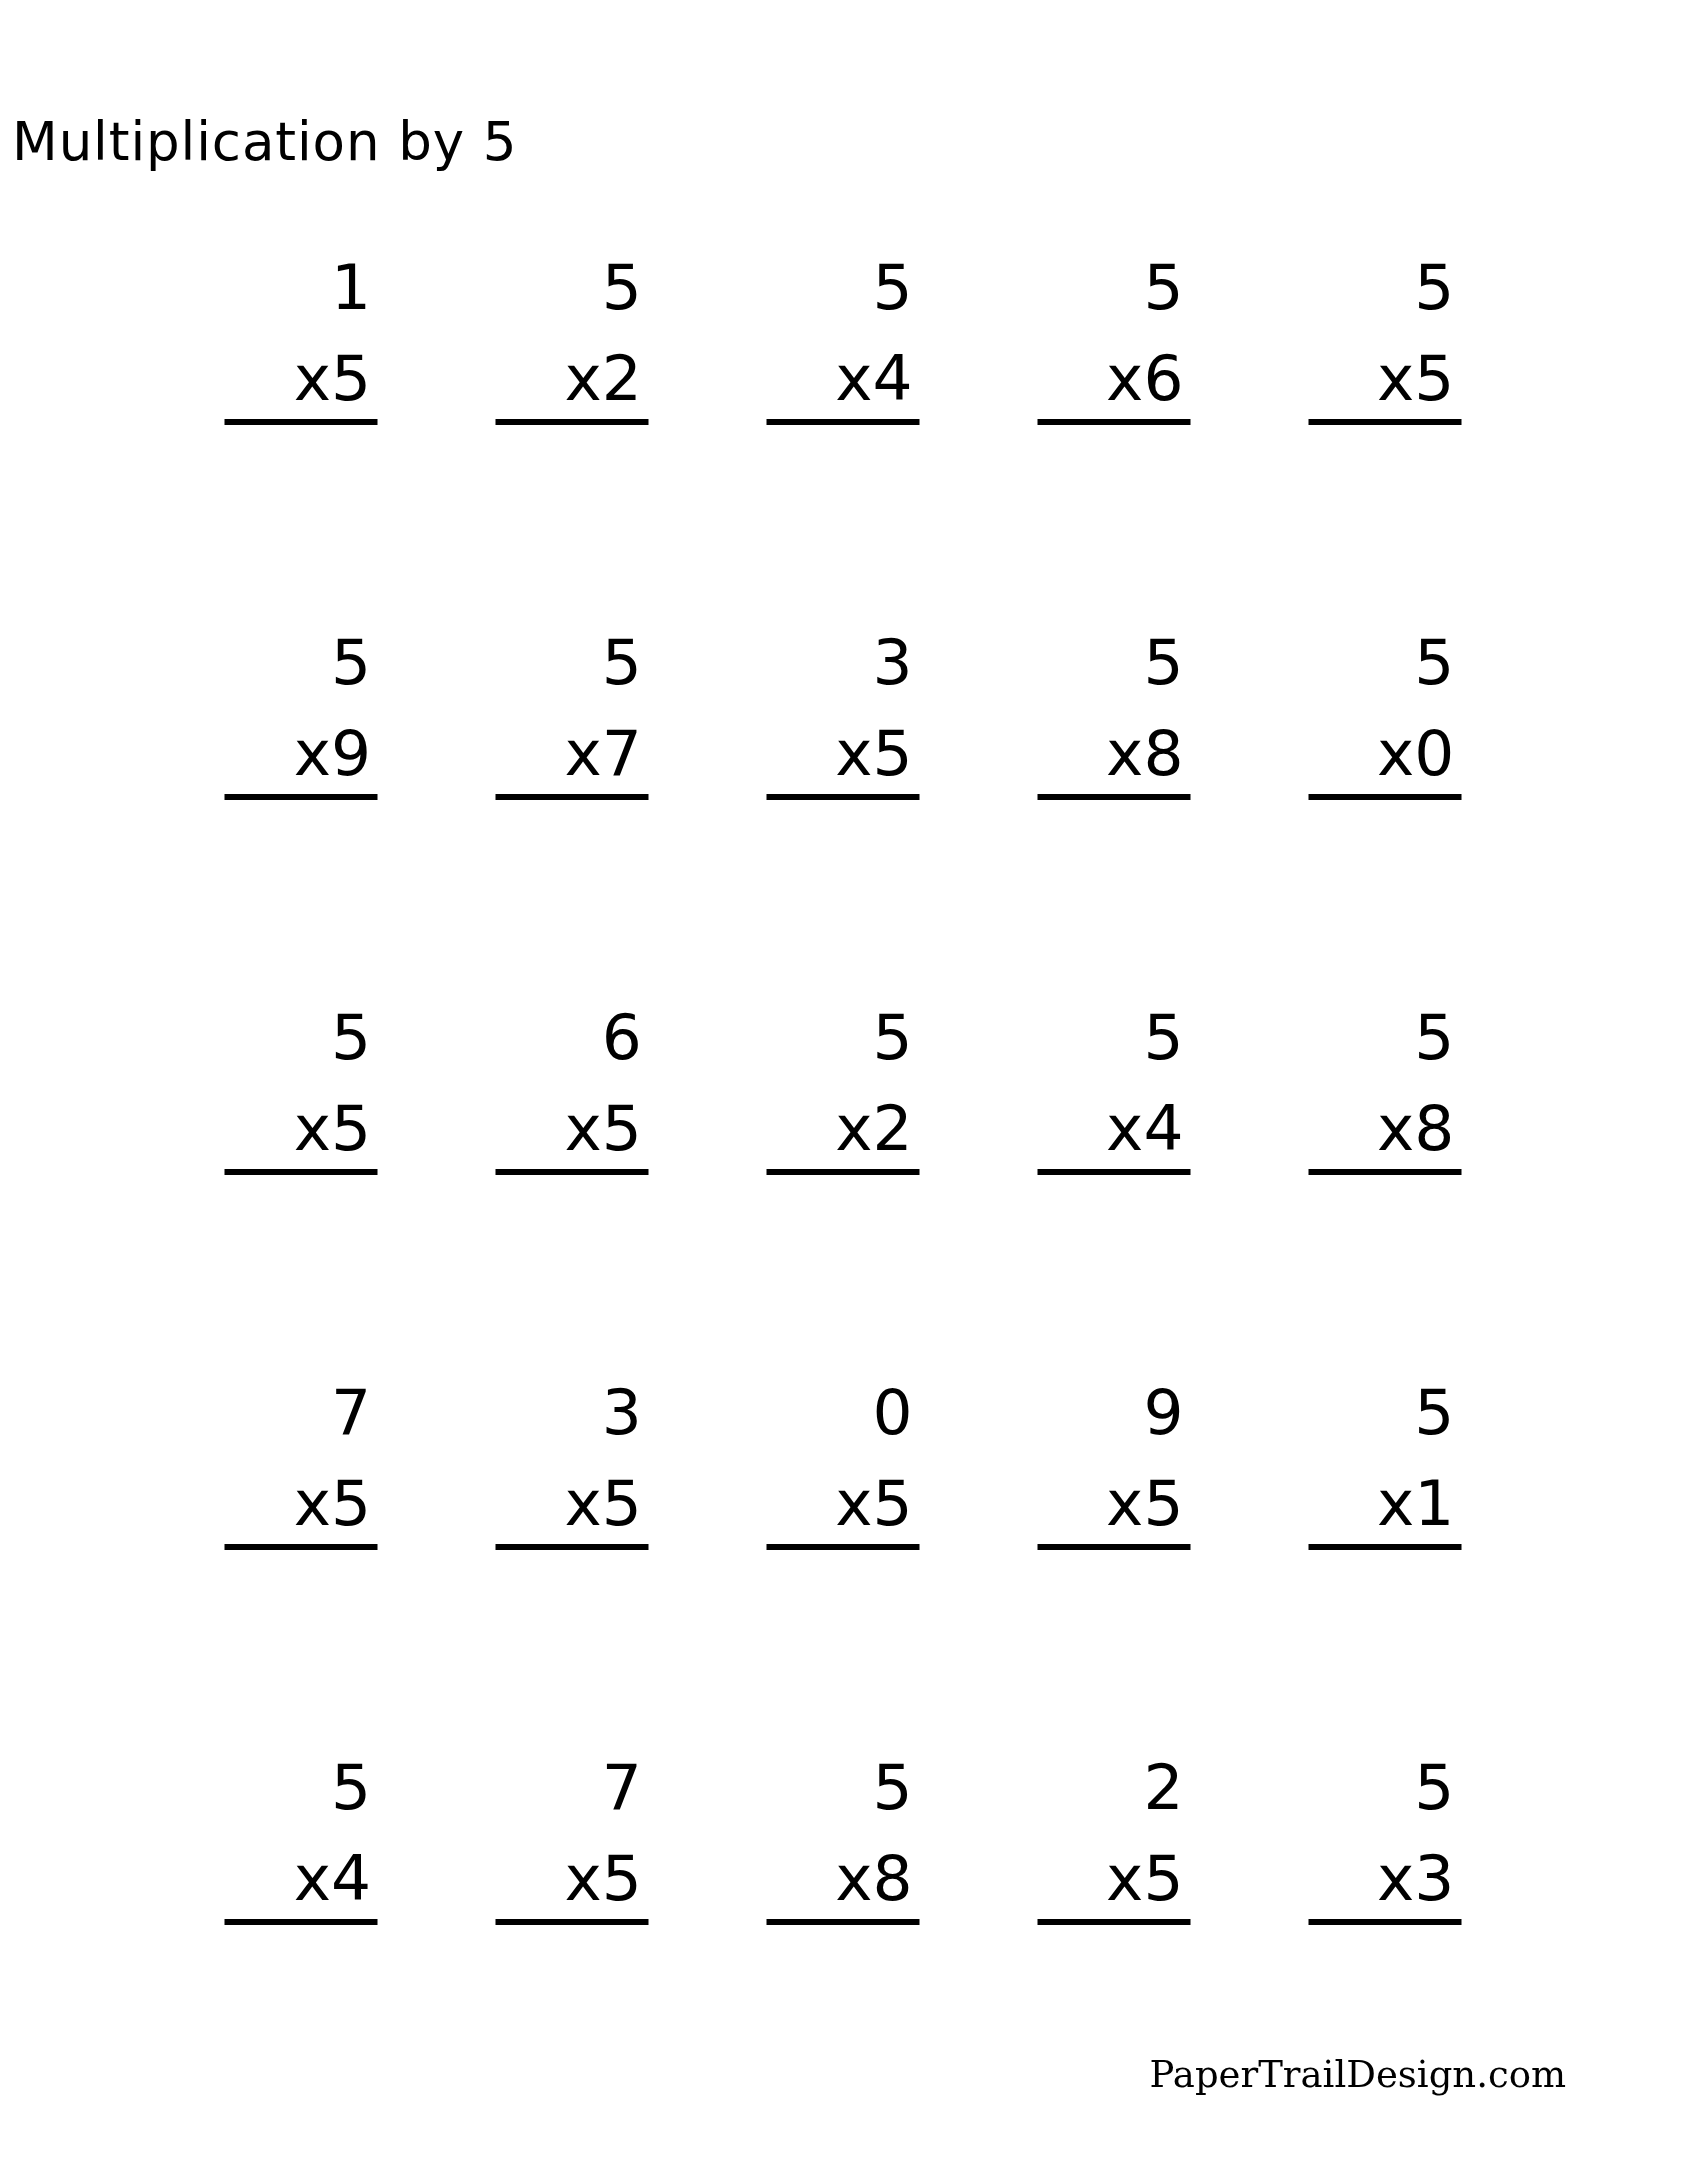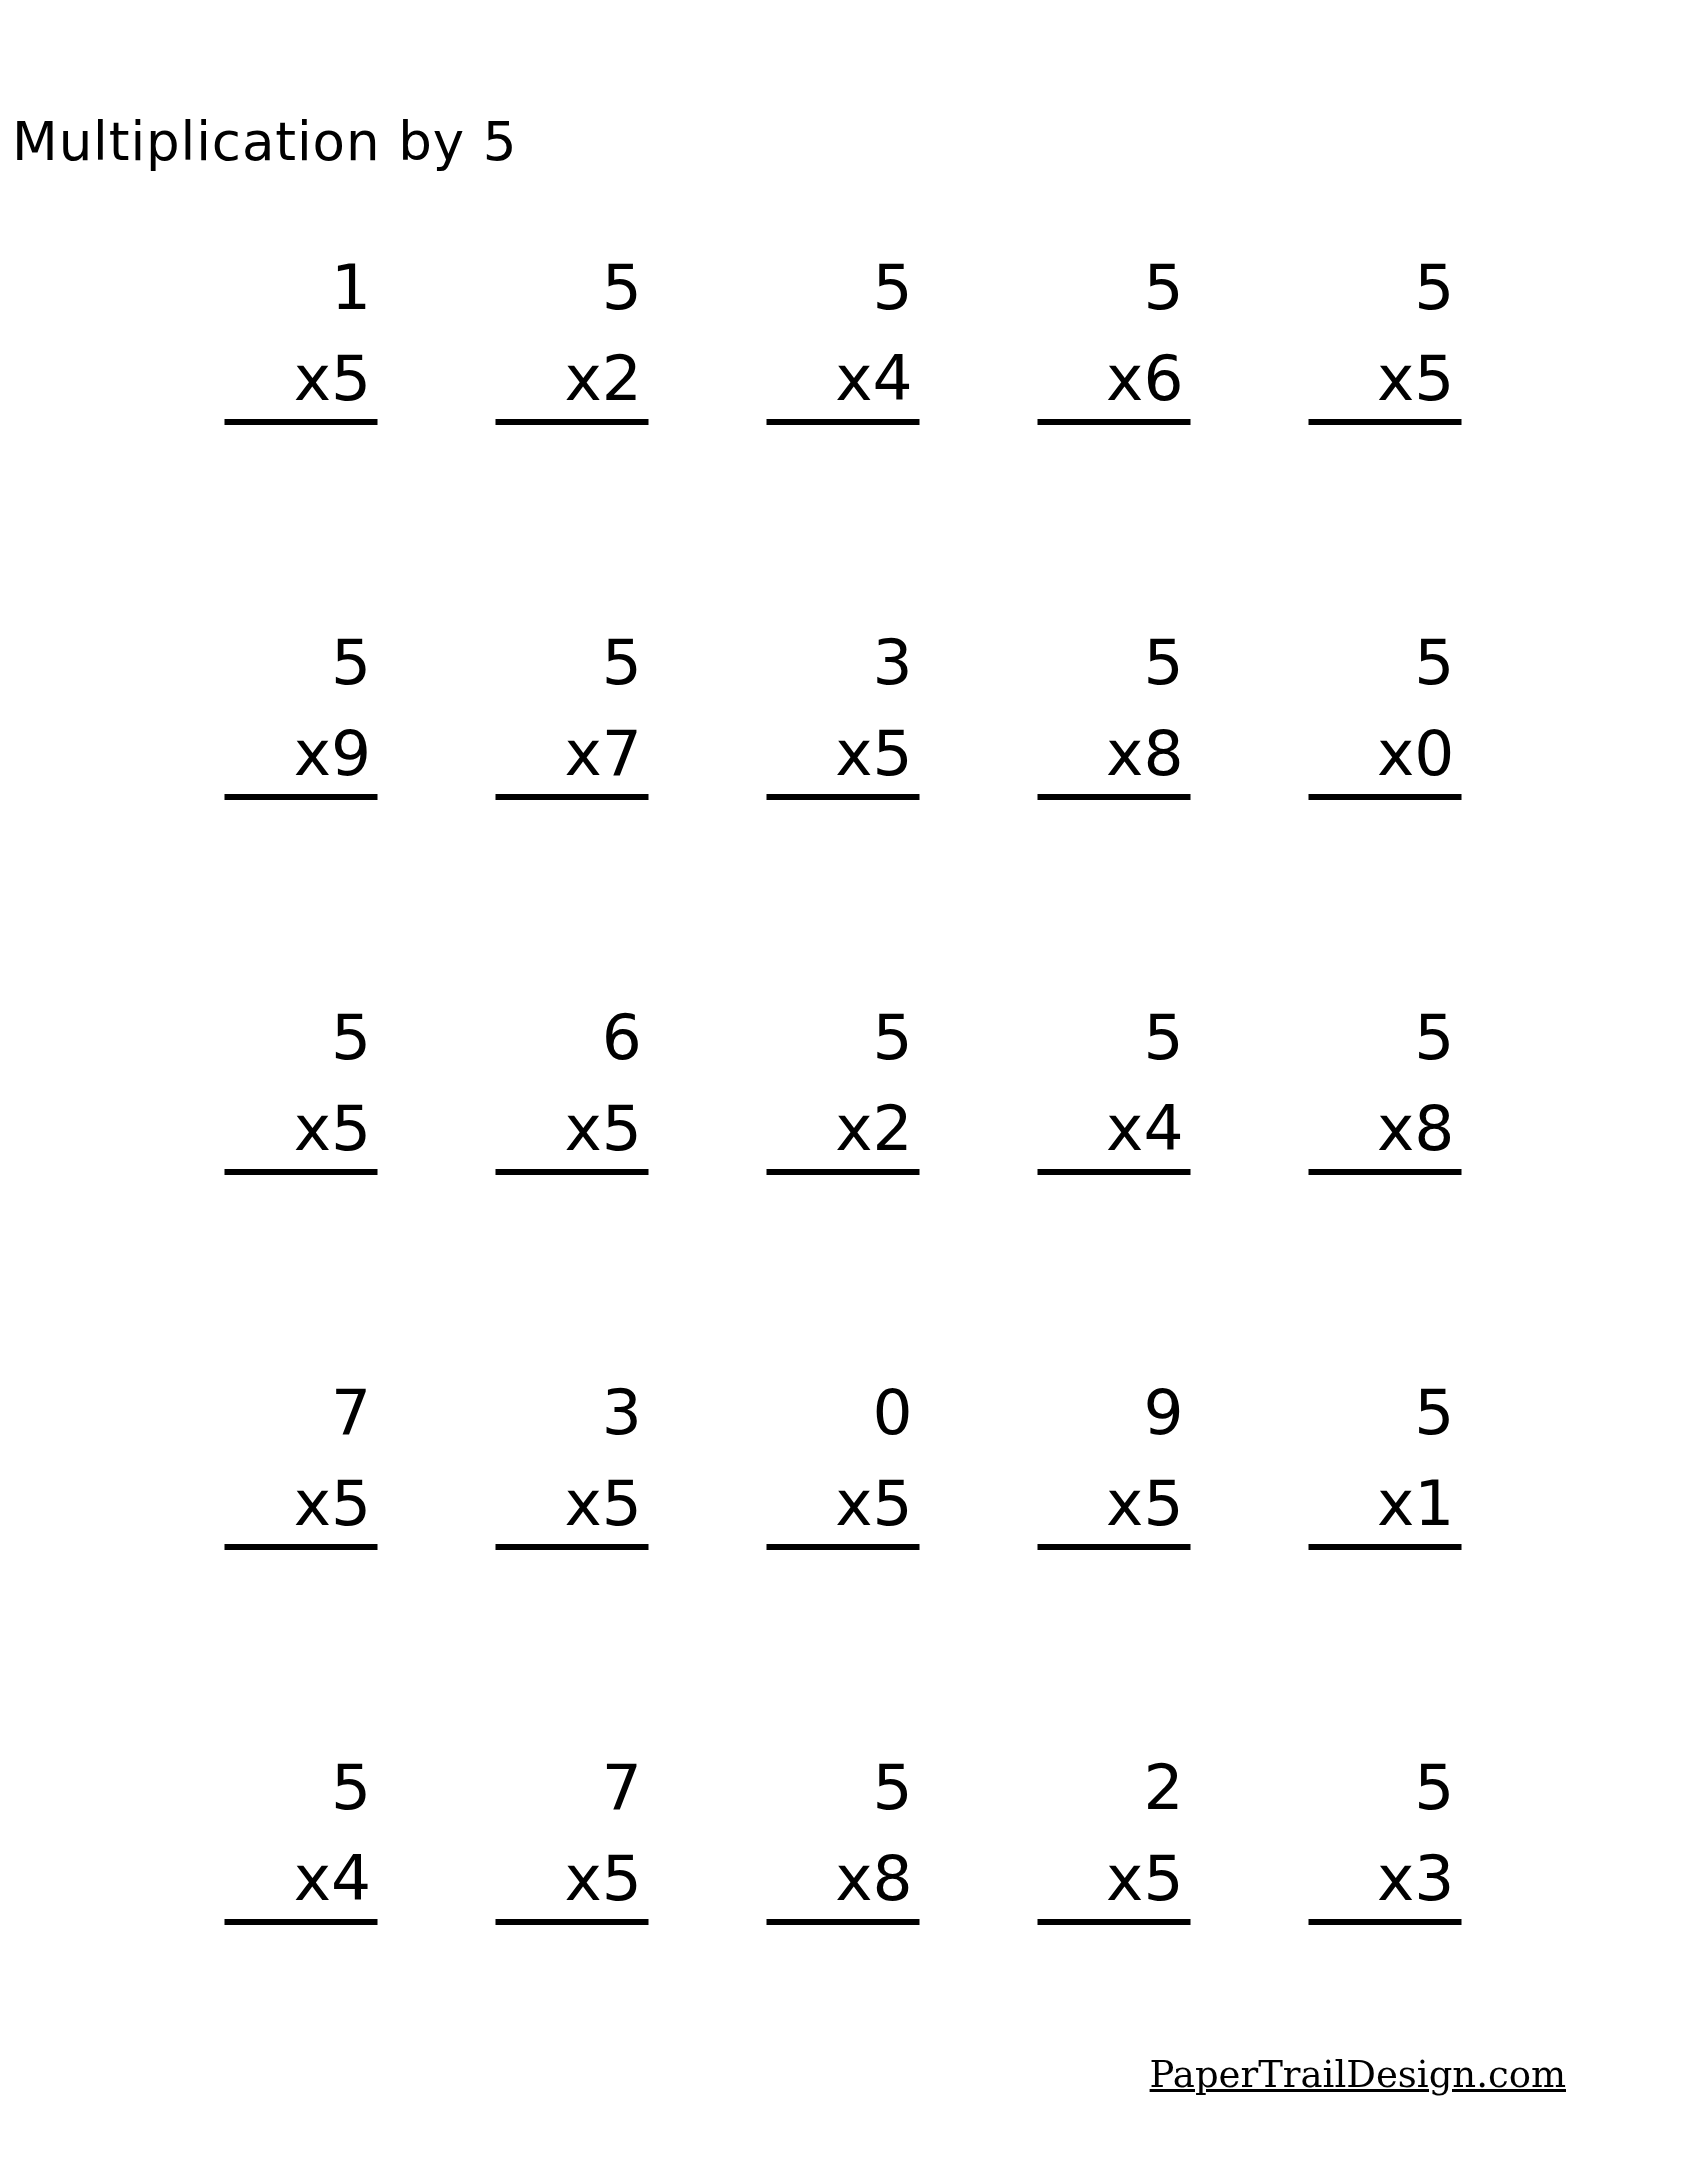--- a/index.html
+++ b/index.html
@@ -74,21 +74,20 @@
     width: 153px;
   }
   .footer-credit {
     position: absolute;
     bottom: 85px;
     right: 119px;
     font-size: 37px;
     font-family: "DejaVu Serif", serif;
     letter-spacing: 0px;
     white-space: nowrap;
-    text-decoration: underline;
   }
 </style>
 </head>
 <body>
 
 <div class="page">
 
   <div class="worksheet-title">Multiplication by 5</div>
 
   <div class="grid">

